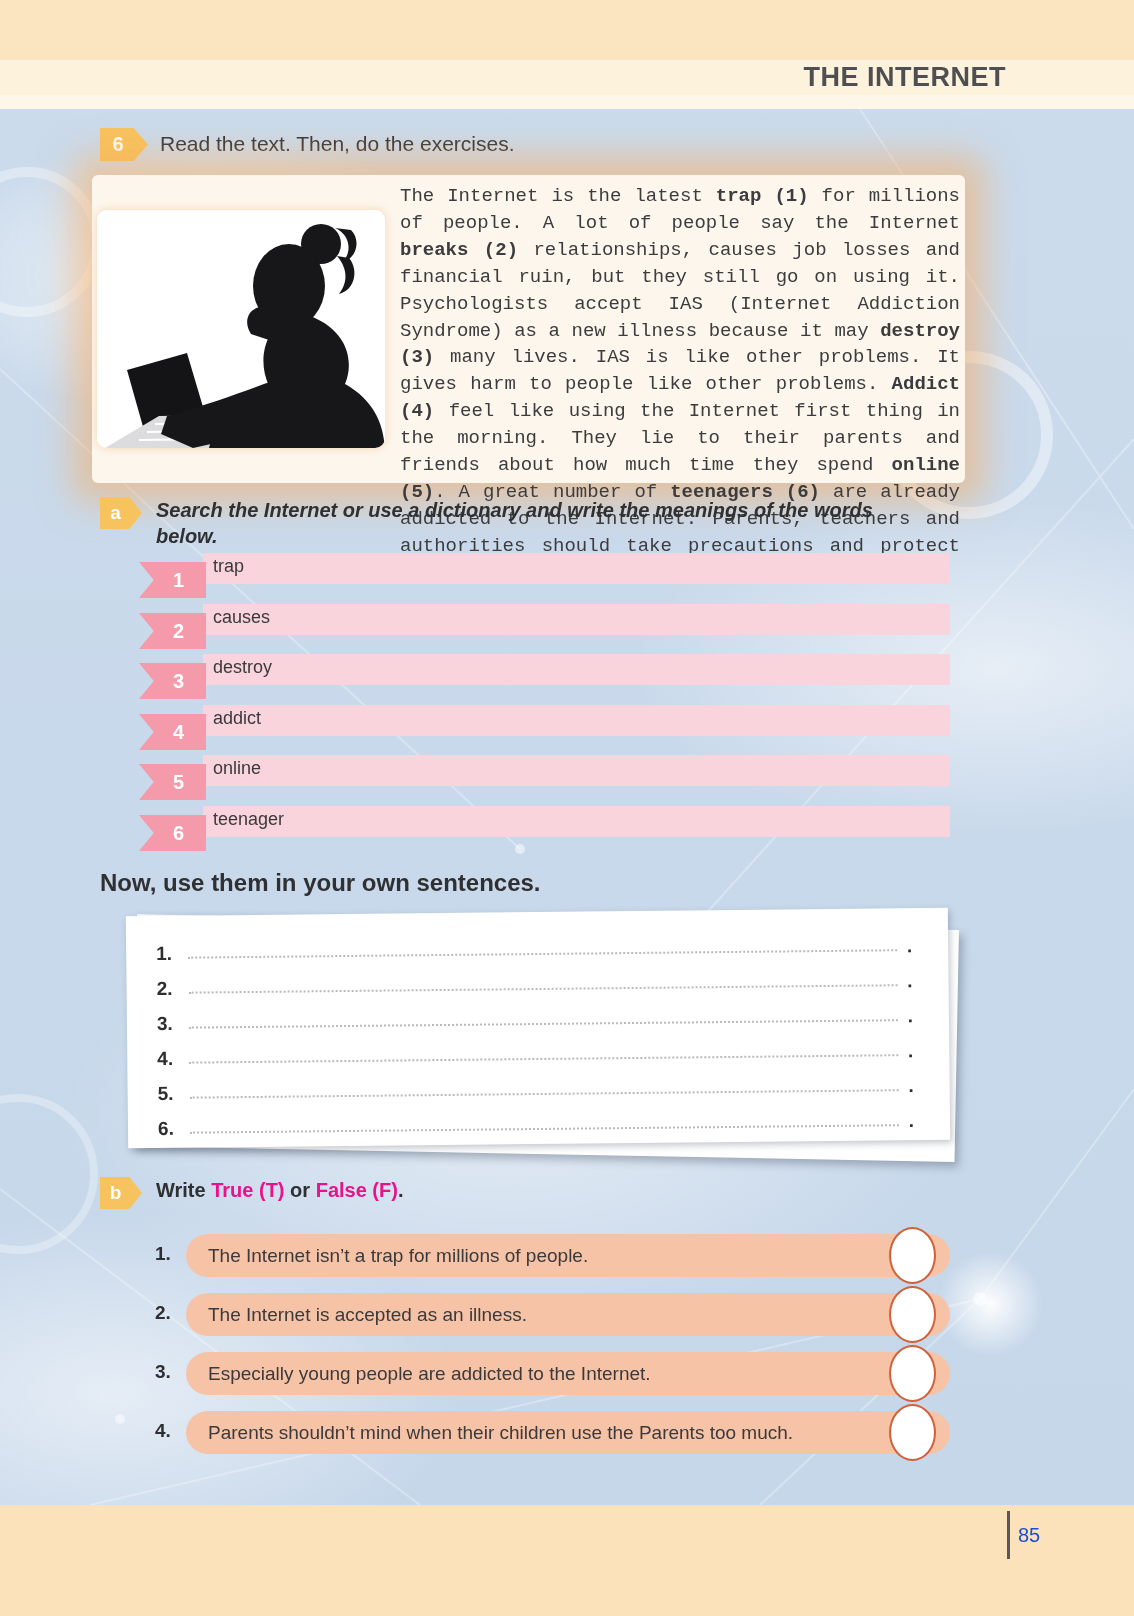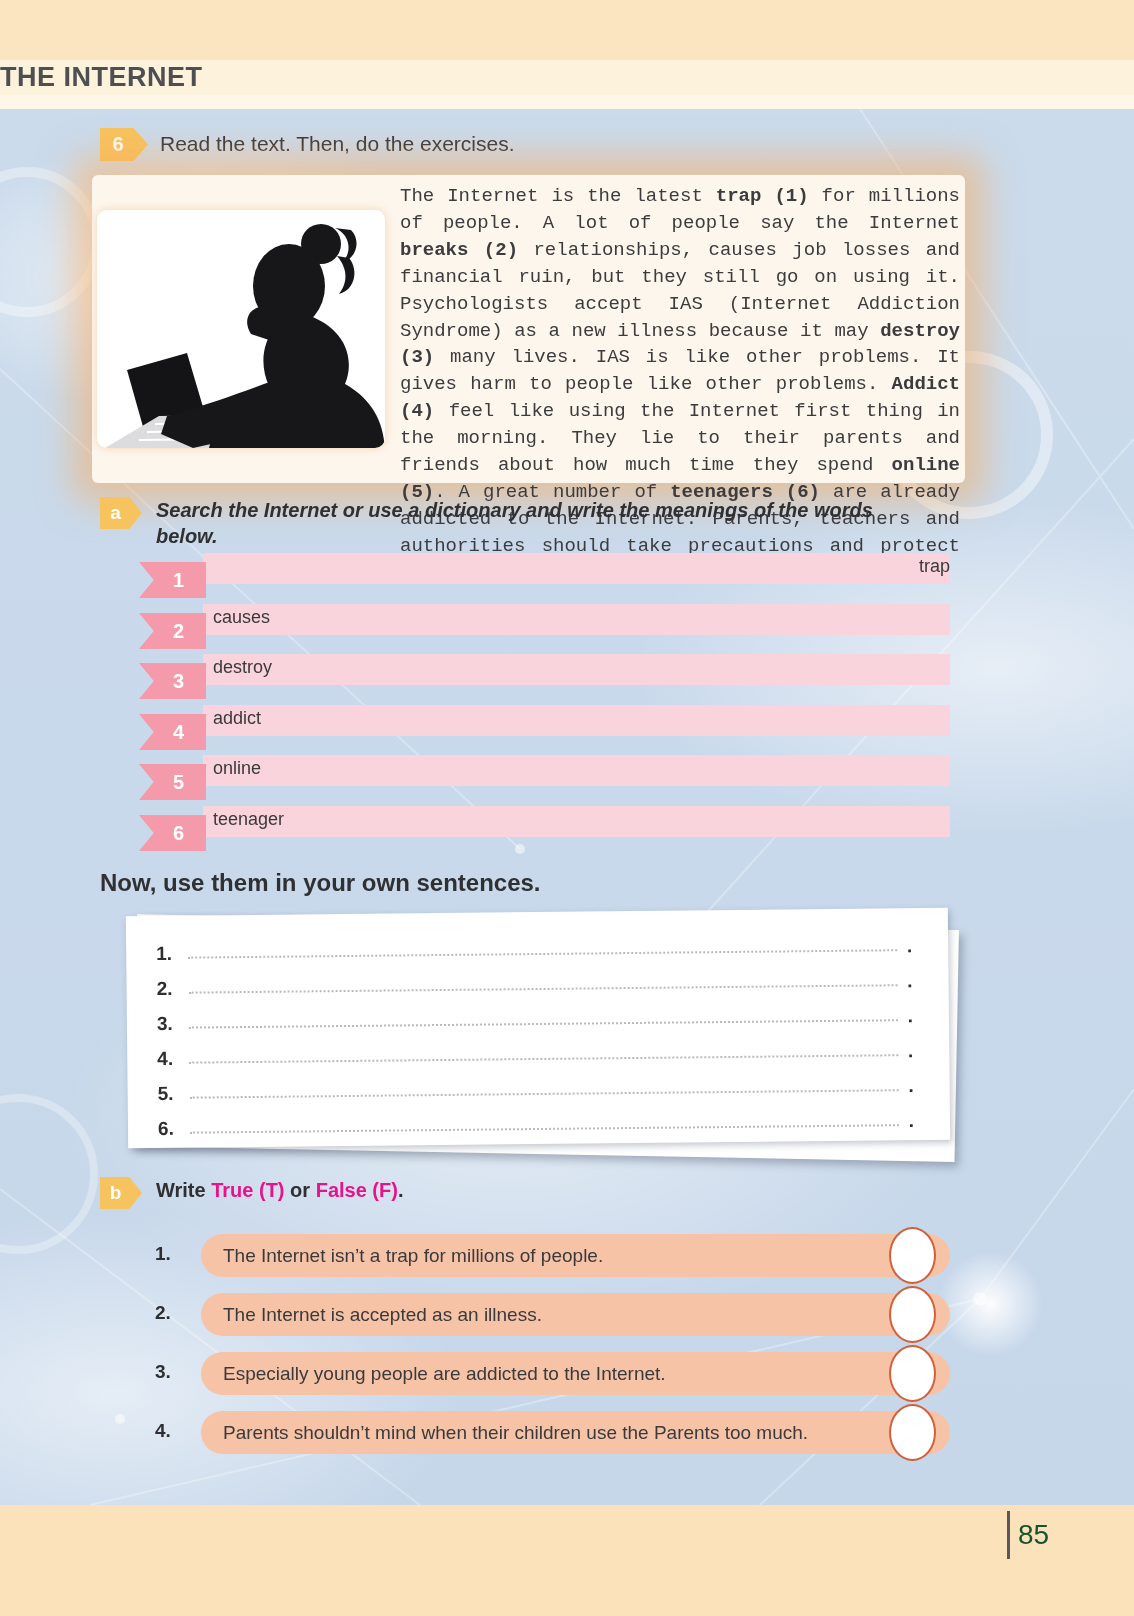--- a/index.html
+++ b/index.html
@@ -4,21 +4,21 @@
 <style>
   * { margin:0; padding:0; box-sizing:border-box; }
   body { font-family:"Liberation Sans", sans-serif; background:#888; }
   .page {
     position:relative; width:1134px; height:1616px; margin:0 auto;
     background:#ccdcec; overflow:hidden;
   }
   
   .band-top   { position:absolute; left:0; top:0;   width:100%; height:60px; background:#fbe5c1; }
   .band-title { position:absolute; left:0; top:60px; width:100%; height:35px; background:#fdf3dc;
-                display:flex; align-items:center; padding-right:128px; }
+                display:flex; align-items:center; justify-content:flex-end; padding-right:128px; }
   .band-sub   { position:absolute; left:0; top:95px; width:100%; height:14px; background:#fdf7e9; }
   .unit-title { font-size:27px; font-weight:700; color:#4f4f51; letter-spacing:0.5px; }
 
   
   .main {
     position:absolute; left:0; top:109px; width:100%; height:1396px;
     background:
       radial-gradient(ellipse 420px 200px at 18% 12%, rgba(255,255,255,.75), rgba(255,255,255,0) 70%),
       radial-gradient(ellipse 520px 240px at 88% 40%, rgba(255,255,255,.55), rgba(255,255,255,0) 70%),
       radial-gradient(ellipse 640px 300px at 45% 72%, rgba(255,255,255,.5), rgba(255,255,255,0) 70%),
@@ -91,35 +91,35 @@
   }
   .s-line { display:flex; align-items:flex-end; height:35px; }
   .s-num { font-size:19px; font-weight:700; color:#2e2e30; width:32px; padding-bottom:2px; }
   .s-dots { flex:1; border-bottom:2px dotted #b9b9bc; margin:0 10px 8px 0; }
   .s-end { font-size:19px; font-weight:700; color:#2e2e30; padding-bottom:2px; }
 
   
   .tf-row { position:absolute; left:155px; width:795px; height:43px; }
   .tf-num { position:absolute; left:0; top:9px; font-size:19px; font-weight:700; color:#2e2e30; }
   .tf-pill {
-    position:absolute; left:46px; right:0; top:0; height:43px;
+    position:absolute; left:31px; right:0; top:0; height:43px;
     background:#f7c3a7; border-radius:22px;
     display:flex; align-items:center; padding-left:22px;
     font-size:19px; color:#3a3a3c;
   }
   .tf-ellipse {
     position:absolute; right:14px; top:-7px; width:47px; height:57px;
     background:#fff; border:2px solid #d2603a; border-radius:50%;
   }
 
   
   .footer { position:absolute; left:0; top:1505px; width:100%; height:111px; background:#fbe2ba; }
   .pagenum-wrap { position:absolute; left:1007px; top:6px; display:flex; align-items:center; }
   .page-rule { width:3px; height:48px; background:#58585a; margin-right:8px; }
-  .page-number { font-size:28px; color:#14532d; }
+  .page-number { font-size:20px; color:#1d4ed8; }
 </style>
 </head>
 <body>
 
 <div class="page">
 
   <div class="band-top"></div>
   <div class="band-title">
     <span class="unit-title">THE INTERNET</span>
   </div>
@@ -182,21 +182,21 @@
         </svg>
       </div>
       <p class="passage"><span>The Internet is the latest </span><span style="font-weight: 700;">trap (1)</span><span> for millions of people. A lot of people say the Internet </span><span style="font-weight: 700;">breaks (2)</span><span> relationships, causes job losses and financial ruin, but they still go on using it. Psychologists accept IAS (Internet Addiction Syndrome) as a new illness because it may </span><span style="font-weight: 700;">destroy (3)</span><span> many lives. IAS is like other problems. It gives harm to people like other problems. </span><span style="font-weight: 700;">Addict (4)</span><span> feel like using the Internet first thing in the morning. They lie to their parents and friends about how much time they spend </span><span style="font-weight: 700;">online (5)</span><span>. A great number of </span><span style="font-weight: 700;">teenagers (6)</span><span> are already addicted to the Internet. Parents, teachers and authorities should take precautions and protect those children as soon as possible.</span></p>
 
       <div class="ex-row" style="left:100px; top:388px; width:830px;">
         <div class="flag flag-sub">a</div>
         <div class="ex-title sec-heading" style="margin-left:14px; width:770px;font-style:italic;">Search the Internet or use a dictionary and write the meanings of the words below.</div>
       </div>
 
       <div>
-        <div class="word-bar" style="top:444px;text-align:right;">
+        <div class="word-bar" style="top:444px;">
           <span>trap</span>
         </div>
         <div class="ribbon" style="top:453px;">1</div>
       </div>
       <div>
         <div class="word-bar" style="top:495px;">
           <span>causes</span>
         </div>
         <div class="ribbon" style="top:504px;">2</div>
       </div>

